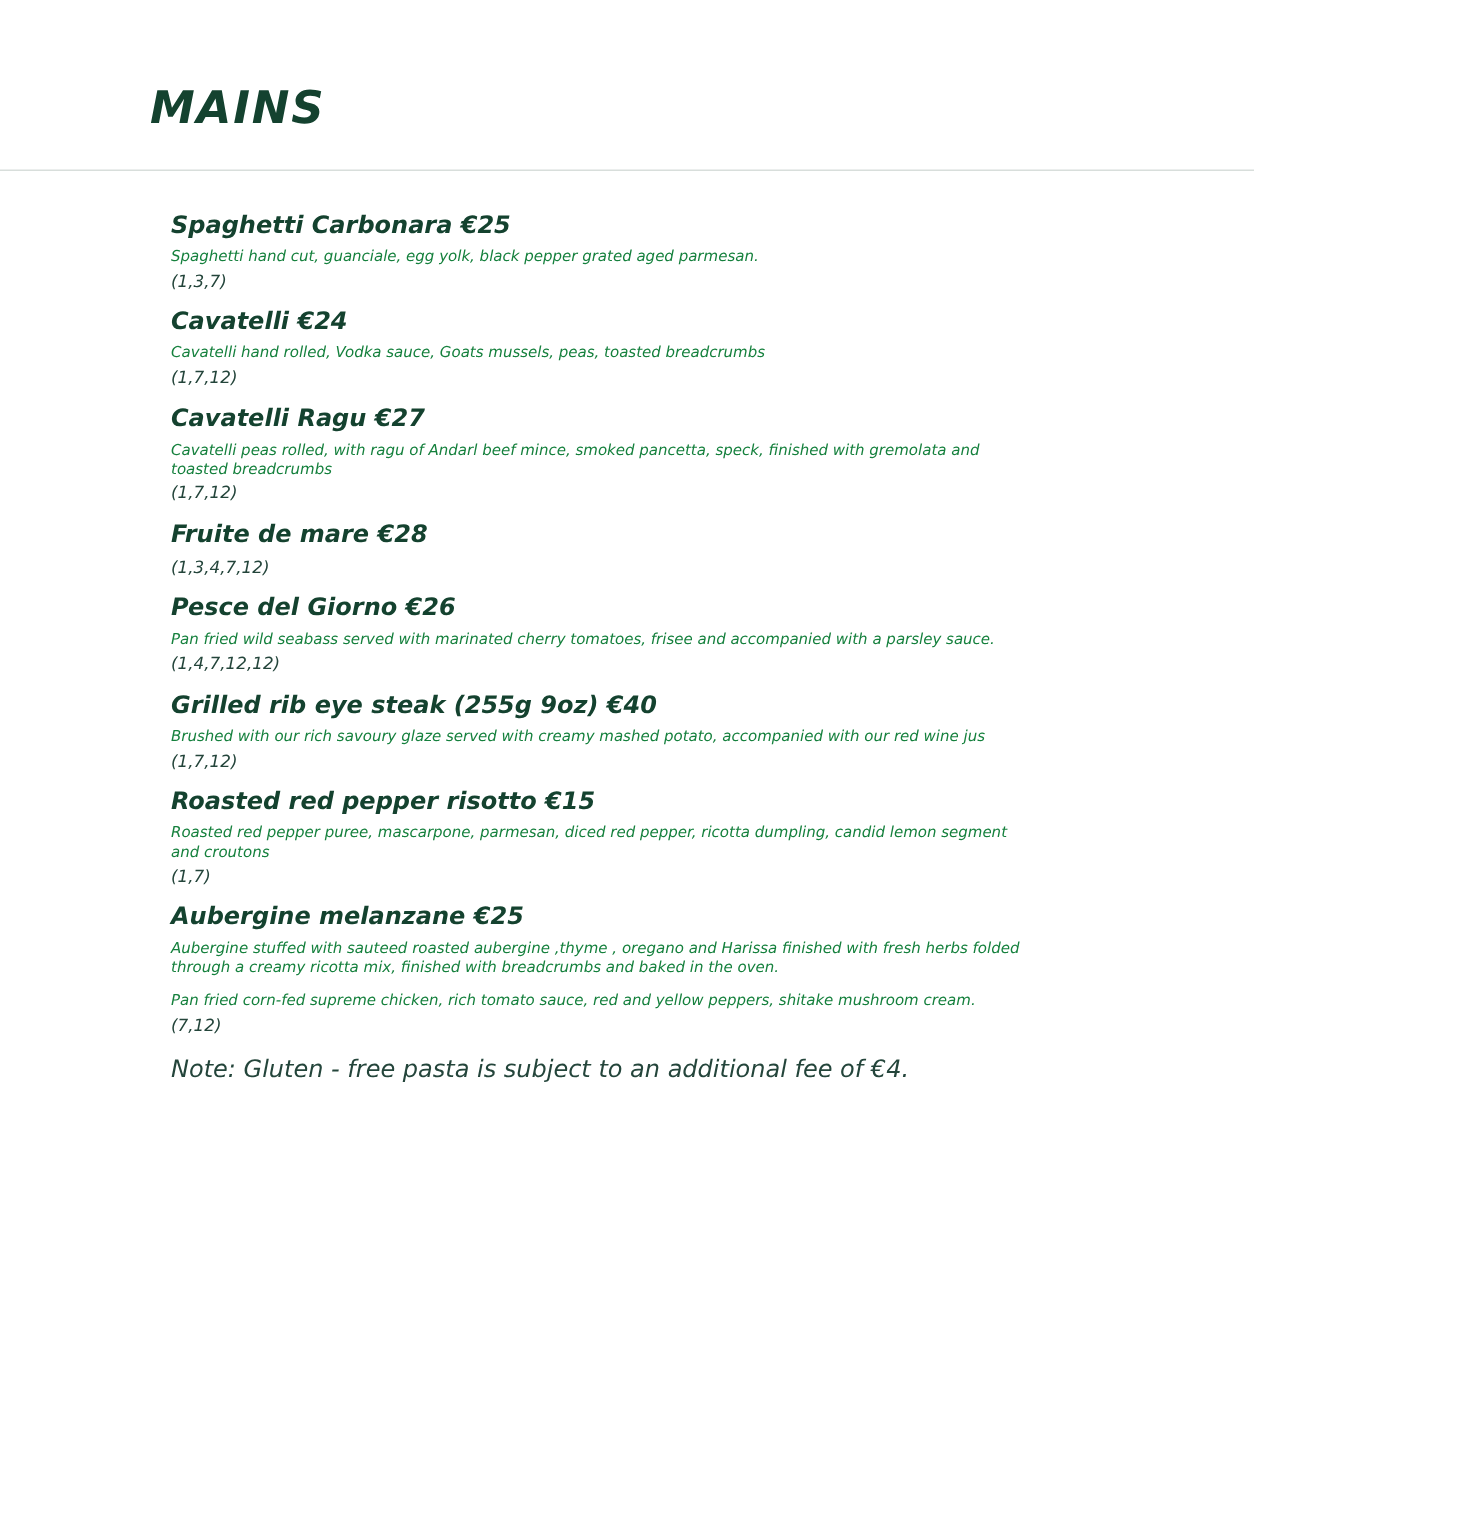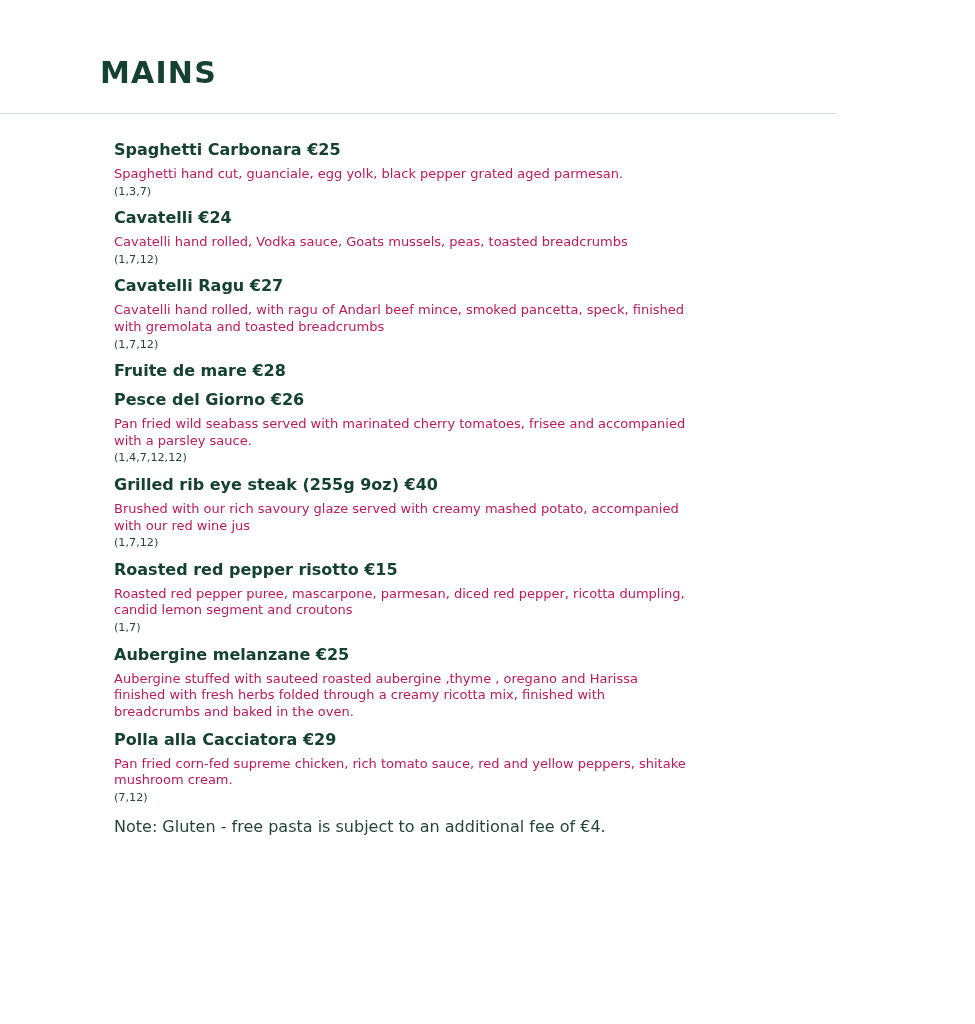--- a/index.html
+++ b/index.html
@@ -9,20 +9,21 @@
   }
   body {
     width: 975px;
     min-height: 1024px;
     font-family: "DejaVu Sans", "Liberation Sans", sans-serif;
     color: #1d3d33;
   }
   .page {
     width: 836px;
     position: relative;
+    font-style: italic;
   }
   header.menu-header {
     padding: 56px 0 24px 100px;
     border-bottom: 1px solid #d8dedb;
     box-sizing: border-box;
   }
   .menu-title {
     font-size: 30px;
     font-weight: bold;
     letter-spacing: 1.2px;
@@ -42,22 +43,22 @@
     margin: 0 0 9px 0;
   }
   .item-title {
     font-size: 16px;
     font-weight: bold;
     color: #14422f;
     margin: 0 0 6px 0;
     line-height: 1.25;
   }
   .item-desc {
-    font-size: 13px;
-    color: #be185d;
+    font-size: 10px;
+    color: #15803d;
     margin: 0 0 2px 0;
     line-height: 1.28;
   }
   .item-allergens {
     font-size: 11.2px;
     color: #24453b;
     margin: 0;
     line-height: 1.3;
   }
   .menu-note {
@@ -86,26 +87,27 @@
       </div>
 
       <div class="menu-item">
         <p class="item-title">Cavatelli €24</p>
         <p class="item-desc">Cavatelli hand rolled, Vodka sauce, Goats mussels, peas, toasted breadcrumbs</p>
         <p class="item-allergens">(1,7,12)</p>
       </div>
 
       <div class="menu-item">
         <p class="item-title">Cavatelli Ragu €27</p>
-        <p class="item-desc">Cavatelli hand rolled, with ragu of Andarl beef mince, smoked pancetta, speck, finished with gremolata and toasted breadcrumbs</p>
+        <p class="item-desc">Cavatelli peas rolled, with ragu of Andarl beef mince, smoked pancetta, speck, finished with gremolata and toasted breadcrumbs</p>
         <p class="item-allergens">(1,7,12)</p>
       </div>
 
       <div class="menu-item">
         <p class="item-title">Fruite de mare €28</p>
+        <p class="item-allergens">(1,3,4,7,12)</p>
       </div>
 
       <div class="menu-item">
         <p class="item-title">Pesce del Giorno €26</p>
         <p class="item-desc">Pan fried wild seabass served with marinated cherry tomatoes, frisee and accompanied with a parsley sauce.</p>
         <p class="item-allergens">(1,4,7,12,12)</p>
       </div>
 
       <div class="menu-item">
         <p class="item-title">Grilled rib eye steak (255g 9oz) €40</p>
@@ -118,21 +120,20 @@
         <p class="item-desc">Roasted red pepper puree, mascarpone, parmesan, diced red pepper, ricotta dumpling, candid lemon segment and croutons</p>
         <p class="item-allergens">(1,7)</p>
       </div>
 
       <div class="menu-item">
         <p class="item-title">Aubergine melanzane €25</p>
         <p class="item-desc">Aubergine stuffed with sauteed roasted aubergine ,thyme , oregano and Harissa finished with fresh herbs folded through a creamy ricotta mix, finished with breadcrumbs and baked in the oven.</p>
       </div>
 
       <div class="menu-item">
-        <p class="item-title">Polla alla Cacciatora €29</p>
         <p class="item-desc">Pan fried corn-fed supreme chicken, rich tomato sauce, red and yellow peppers, shitake mushroom cream.</p>
         <p class="item-allergens">(7,12)</p>
       </div>
 
       <p class="menu-note">Note: Gluten - free pasta is subject to an additional fee of €4.</p>
 
     </div>
   </main>
 
 </div>

